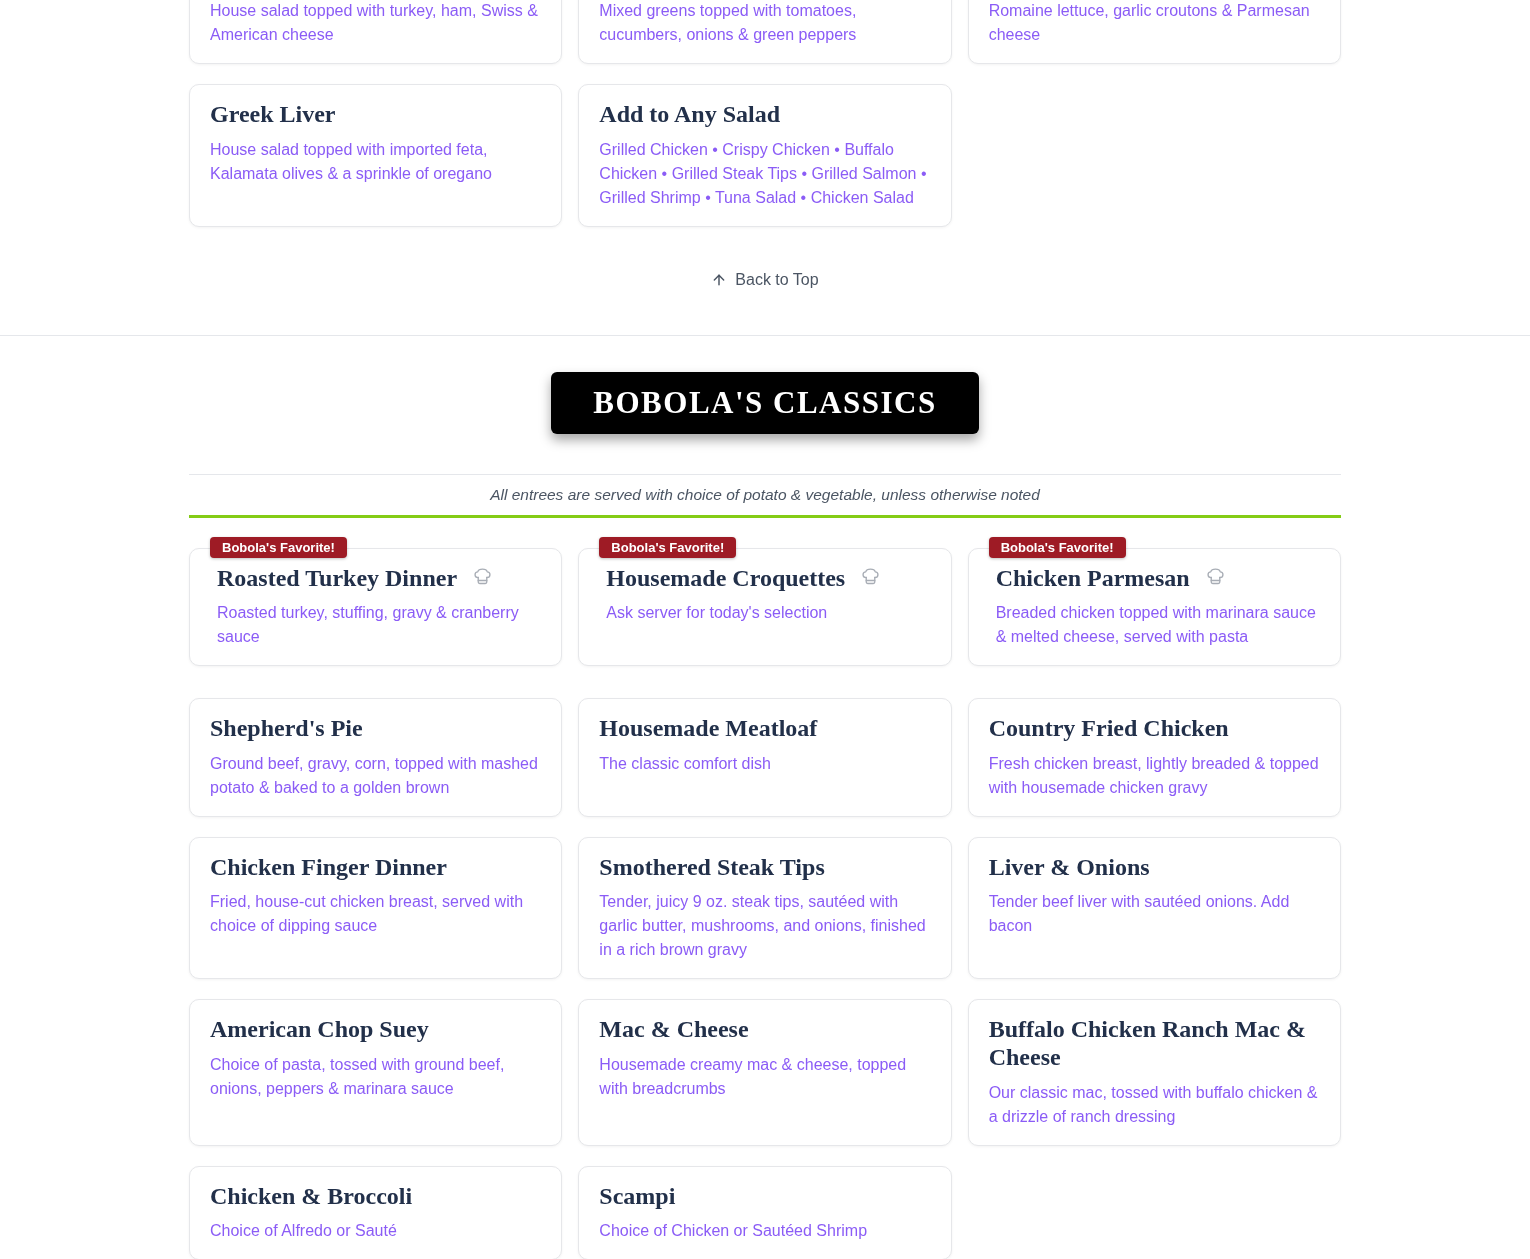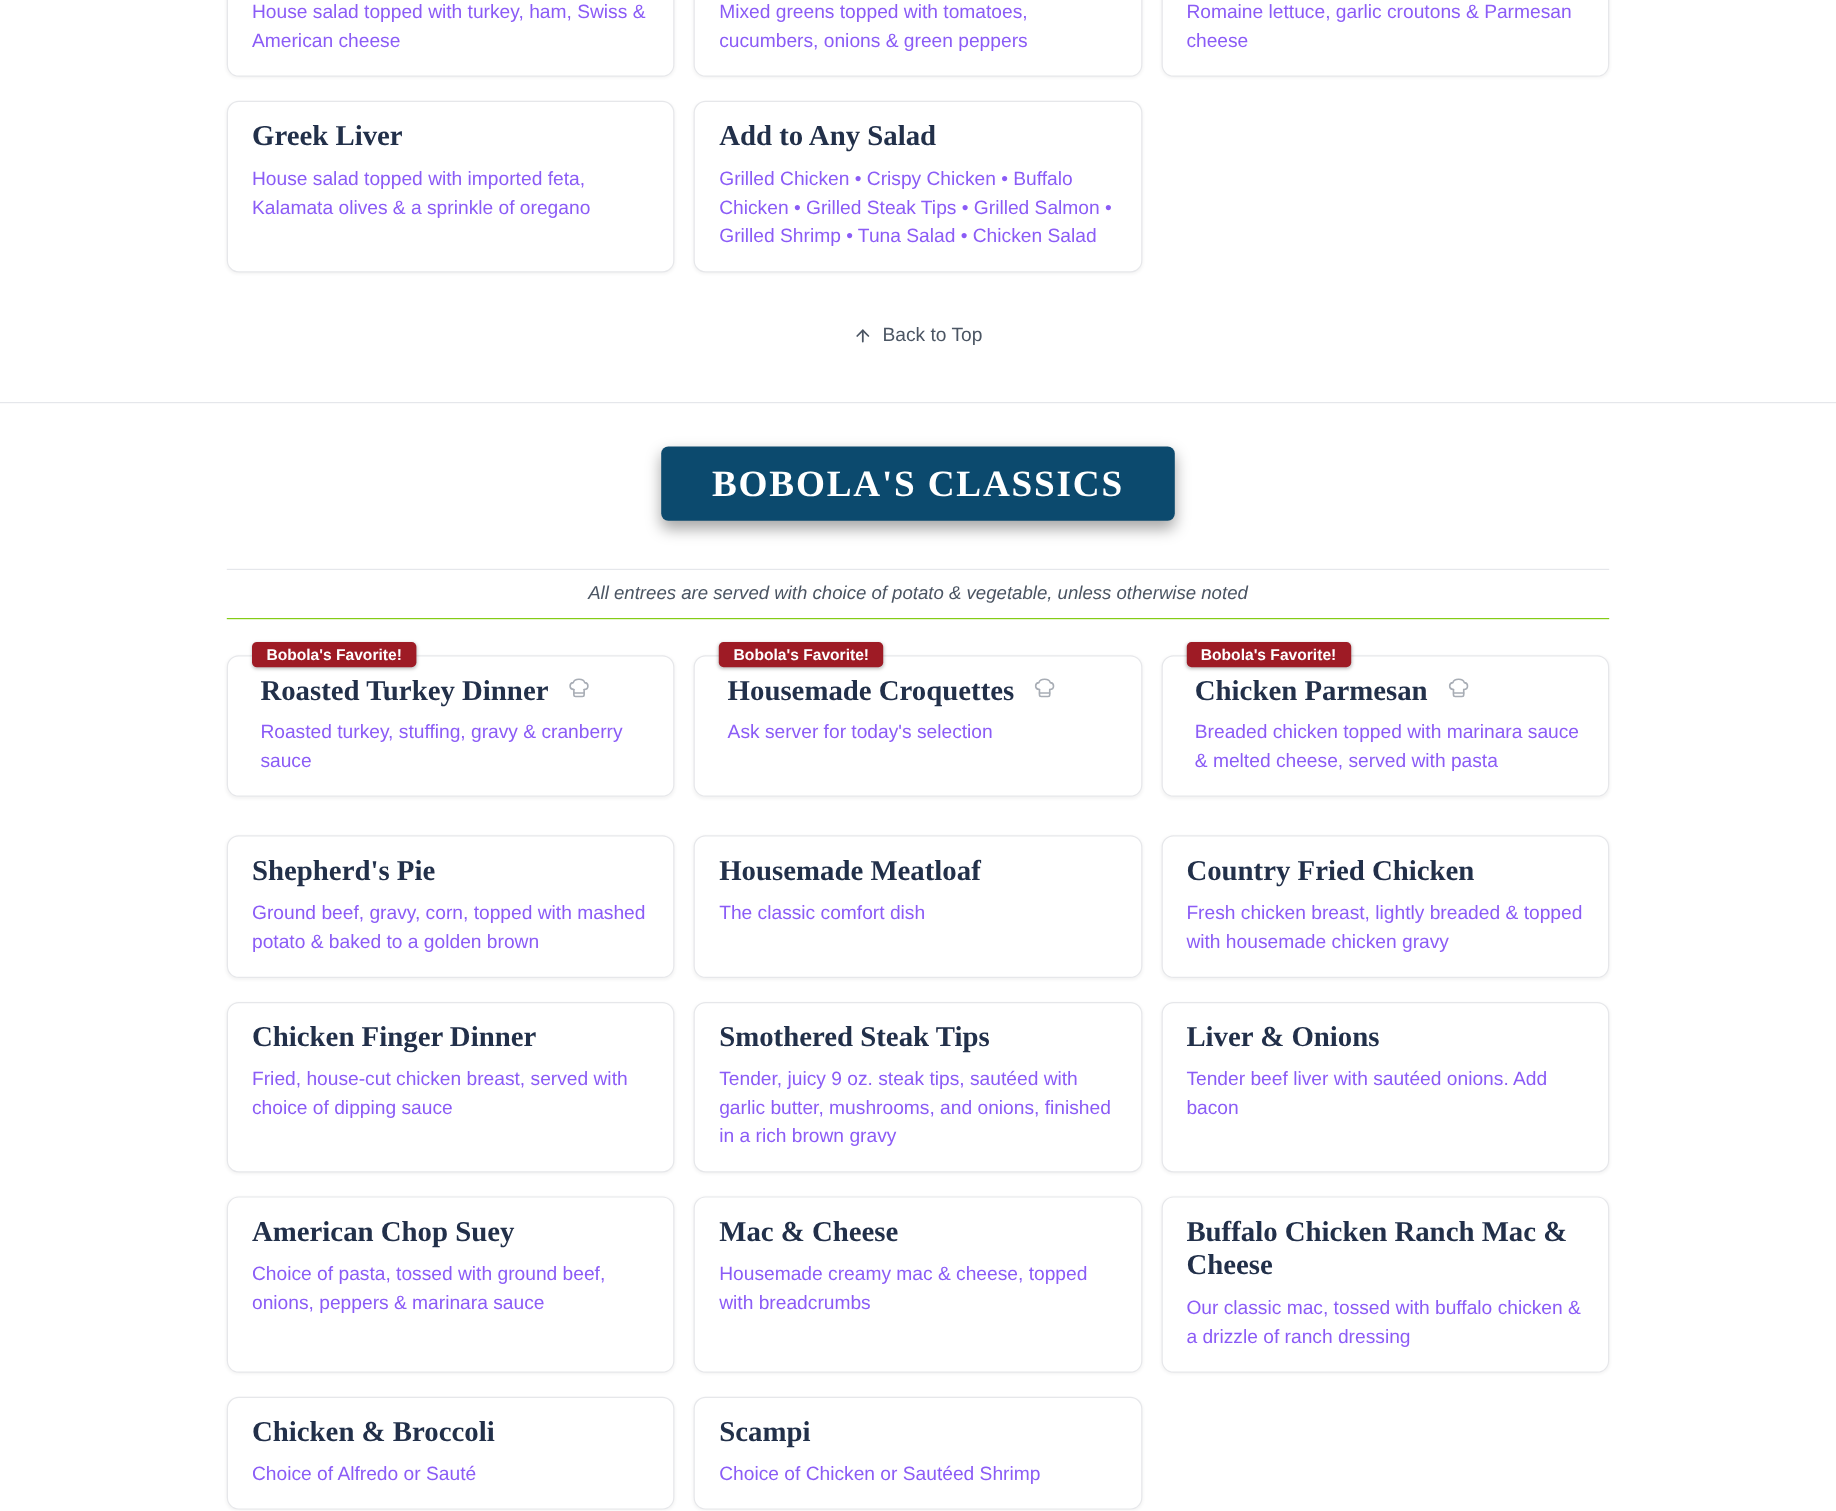--- a/index.html
+++ b/index.html
@@ -21,25 +21,25 @@
   .salads-section { border-bottom:1px solid #e5e7eb; padding-bottom:46px; }
   .top-grid { margin-top:-96px; }
   .partial-card { height:160px; display:flex; flex-direction:column; justify-content:flex-end; }
 
   .back-to-top { display:flex; align-items:center; justify-content:center; gap:8px;
                  margin-top:44px; color:#4b5563; font-size:16px; cursor:pointer;
                  background:none; border:none; width:100%; font-family:"Liberation Sans", sans-serif; }
   .back-to-top svg { display:block; }
 
   
-  .banner { width:fit-content; margin:36px auto 0; background:#0c4a6e; color:#ffffff;
+  .banner { width:fit-content; margin:36px auto 0; background:#000000; color:#ffffff;
             font-family:"Liberation Serif", serif; font-weight:700; font-size:31px;
             letter-spacing:1.5px; padding:13px 42px; border-radius:6px;
             box-shadow:0 6px 12px rgba(0,0,0,0.35); }
-  .note { margin-top:40px; border-top:1px solid #e5e7eb; border-bottom:1px solid #84cc16;
+  .note { margin-top:40px; border-top:1px solid #e5e7eb; border-bottom:3px solid #84cc16;
           padding:11px 0; text-align:center; font-style:italic; font-size:15.5px; color:#4b5563; }
   .classics-grid { margin-top:30px; }
   .card.favorite { margin-bottom:12px;padding-left:27px; }
   .badge { position:absolute; top:-12px; left:20px; background:#9e1b25; color:#ffffff;
            font-size:13px; font-weight:700; padding:3px 12px; border-radius:4px;
            box-shadow:0 1px 3px rgba(0,0,0,0.25); white-space:nowrap; }
   .chef-icon { flex:0 0 auto; }
 </style>
 </head>
 <body>

